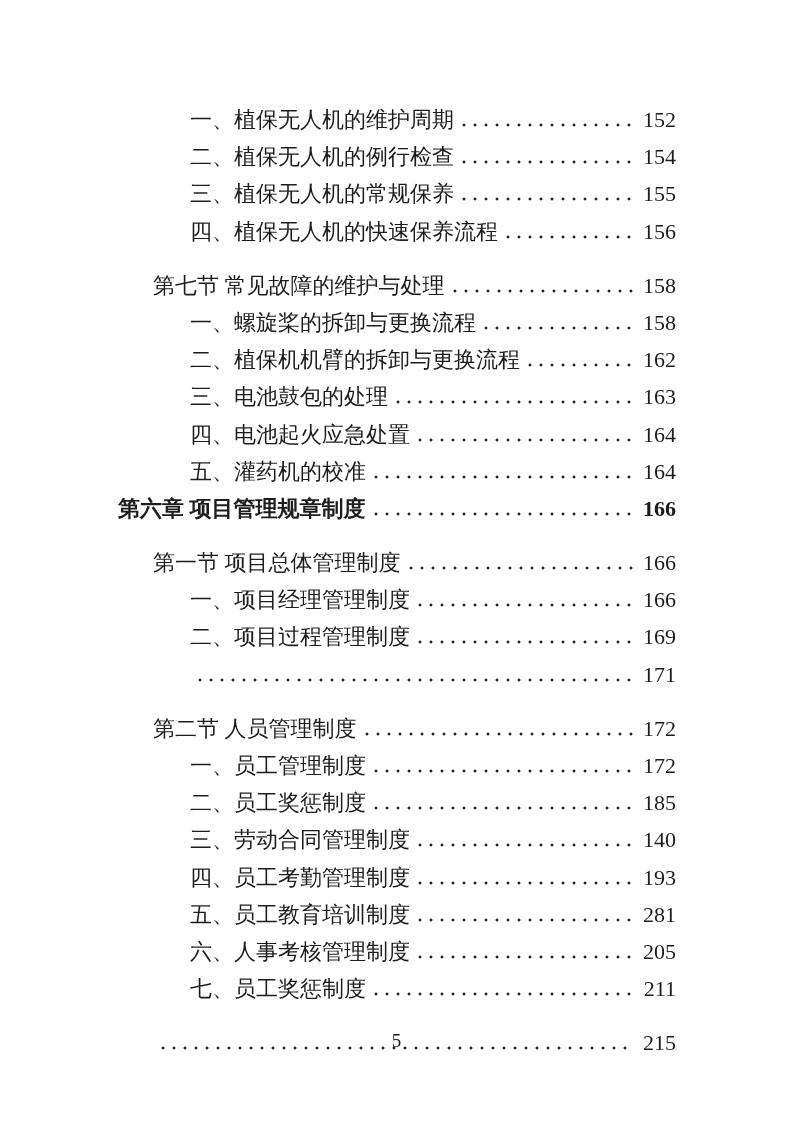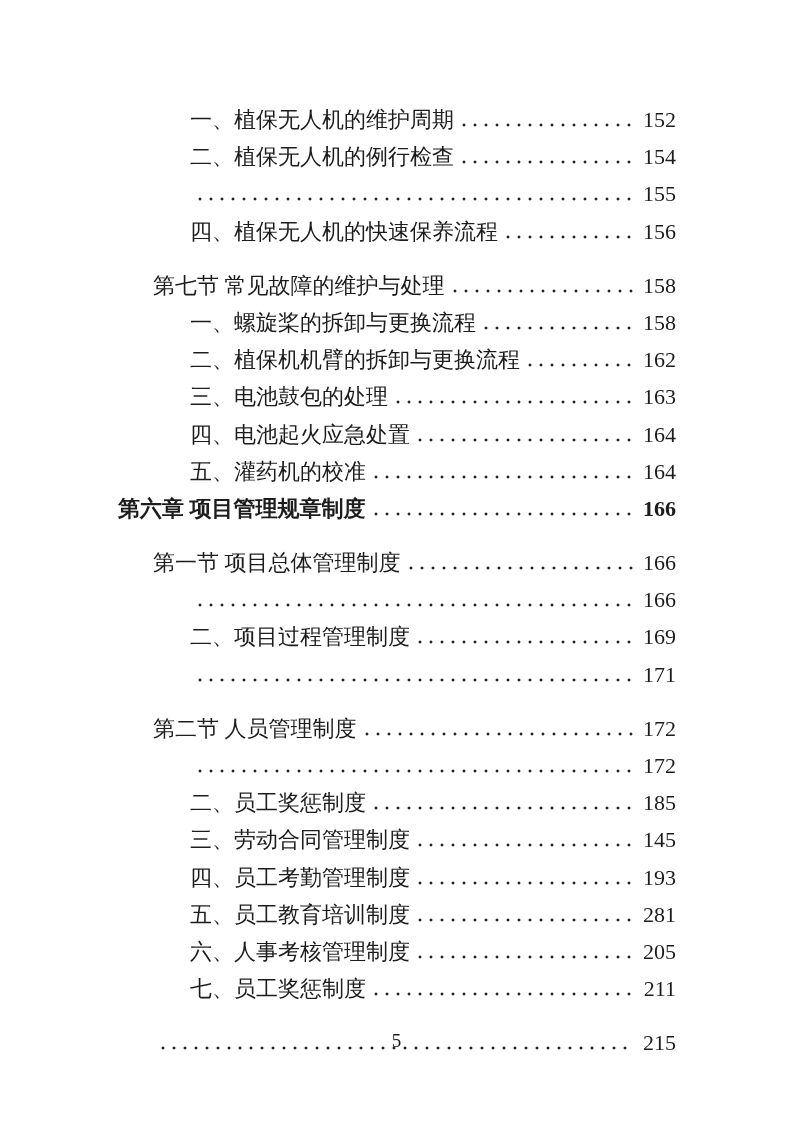--- a/index.html
+++ b/index.html
@@ -66,20 +66,21 @@
     <span class="toc-label">一、植保无人机的维护周期</span>
     <span class="dot-leader"></span>
     <span class="toc-page">152</span>
   </div>
       <div class="toc-row level-3">
     <span class="toc-label">二、植保无人机的例行检查</span>
     <span class="dot-leader"></span>
     <span class="toc-page">154</span>
   </div>
       <div class="toc-row level-3">
+    <span class="toc-label">三、植保无人机的常规保养</span>
     <span class="dot-leader"></span>
     <span class="toc-page">155</span>
   </div>
       <div class="toc-row level-3">
     <span class="toc-label">四、植保无人机的快速保养流程</span>
     <span class="dot-leader"></span>
     <span class="toc-page">156</span>
   </div>
       <div class="toc-row level-2">
     <span class="toc-label">第七节 常见故障的维护与处理</span>
@@ -115,50 +116,52 @@
     <span class="toc-label">第六章 项目管理规章制度</span>
     <span class="dot-leader"></span>
     <span class="toc-page">166</span>
   </div>
       <div class="toc-row level-2">
     <span class="toc-label">第一节 项目总体管理制度</span>
     <span class="dot-leader"></span>
     <span class="toc-page">166</span>
   </div>
       <div class="toc-row level-3">
+    <span class="toc-label">一、项目经理管理制度</span>
     <span class="dot-leader"></span>
     <span class="toc-page">166</span>
   </div>
       <div class="toc-row level-3">
     <span class="toc-label">二、项目过程管理制度</span>
     <span class="dot-leader"></span>
     <span class="toc-page">169</span>
   </div>
       <div class="toc-row level-3">
     <span class="dot-leader"></span>
     <span class="toc-page">171</span>
   </div>
       <div class="toc-row level-2">
     <span class="toc-label">第二节 人员管理制度</span>
     <span class="dot-leader"></span>
     <span class="toc-page">172</span>
   </div>
       <div class="toc-row level-3">
+    <span class="toc-label">一、员工管理制度</span>
     <span class="dot-leader"></span>
     <span class="toc-page">172</span>
   </div>
       <div class="toc-row level-3">
     <span class="toc-label">二、员工奖惩制度</span>
     <span class="dot-leader"></span>
     <span class="toc-page">185</span>
   </div>
       <div class="toc-row level-3">
     <span class="toc-label">三、劳动合同管理制度</span>
     <span class="dot-leader"></span>
-    <span class="toc-page">145</span>
+    <span class="toc-page">140</span>
   </div>
       <div class="toc-row level-3">
     <span class="toc-label">四、员工考勤管理制度</span>
     <span class="dot-leader"></span>
     <span class="toc-page">193</span>
   </div>
       <div class="toc-row level-3">
     <span class="toc-label">五、员工教育培训制度</span>
     <span class="dot-leader"></span>
     <span class="toc-page">281</span>

